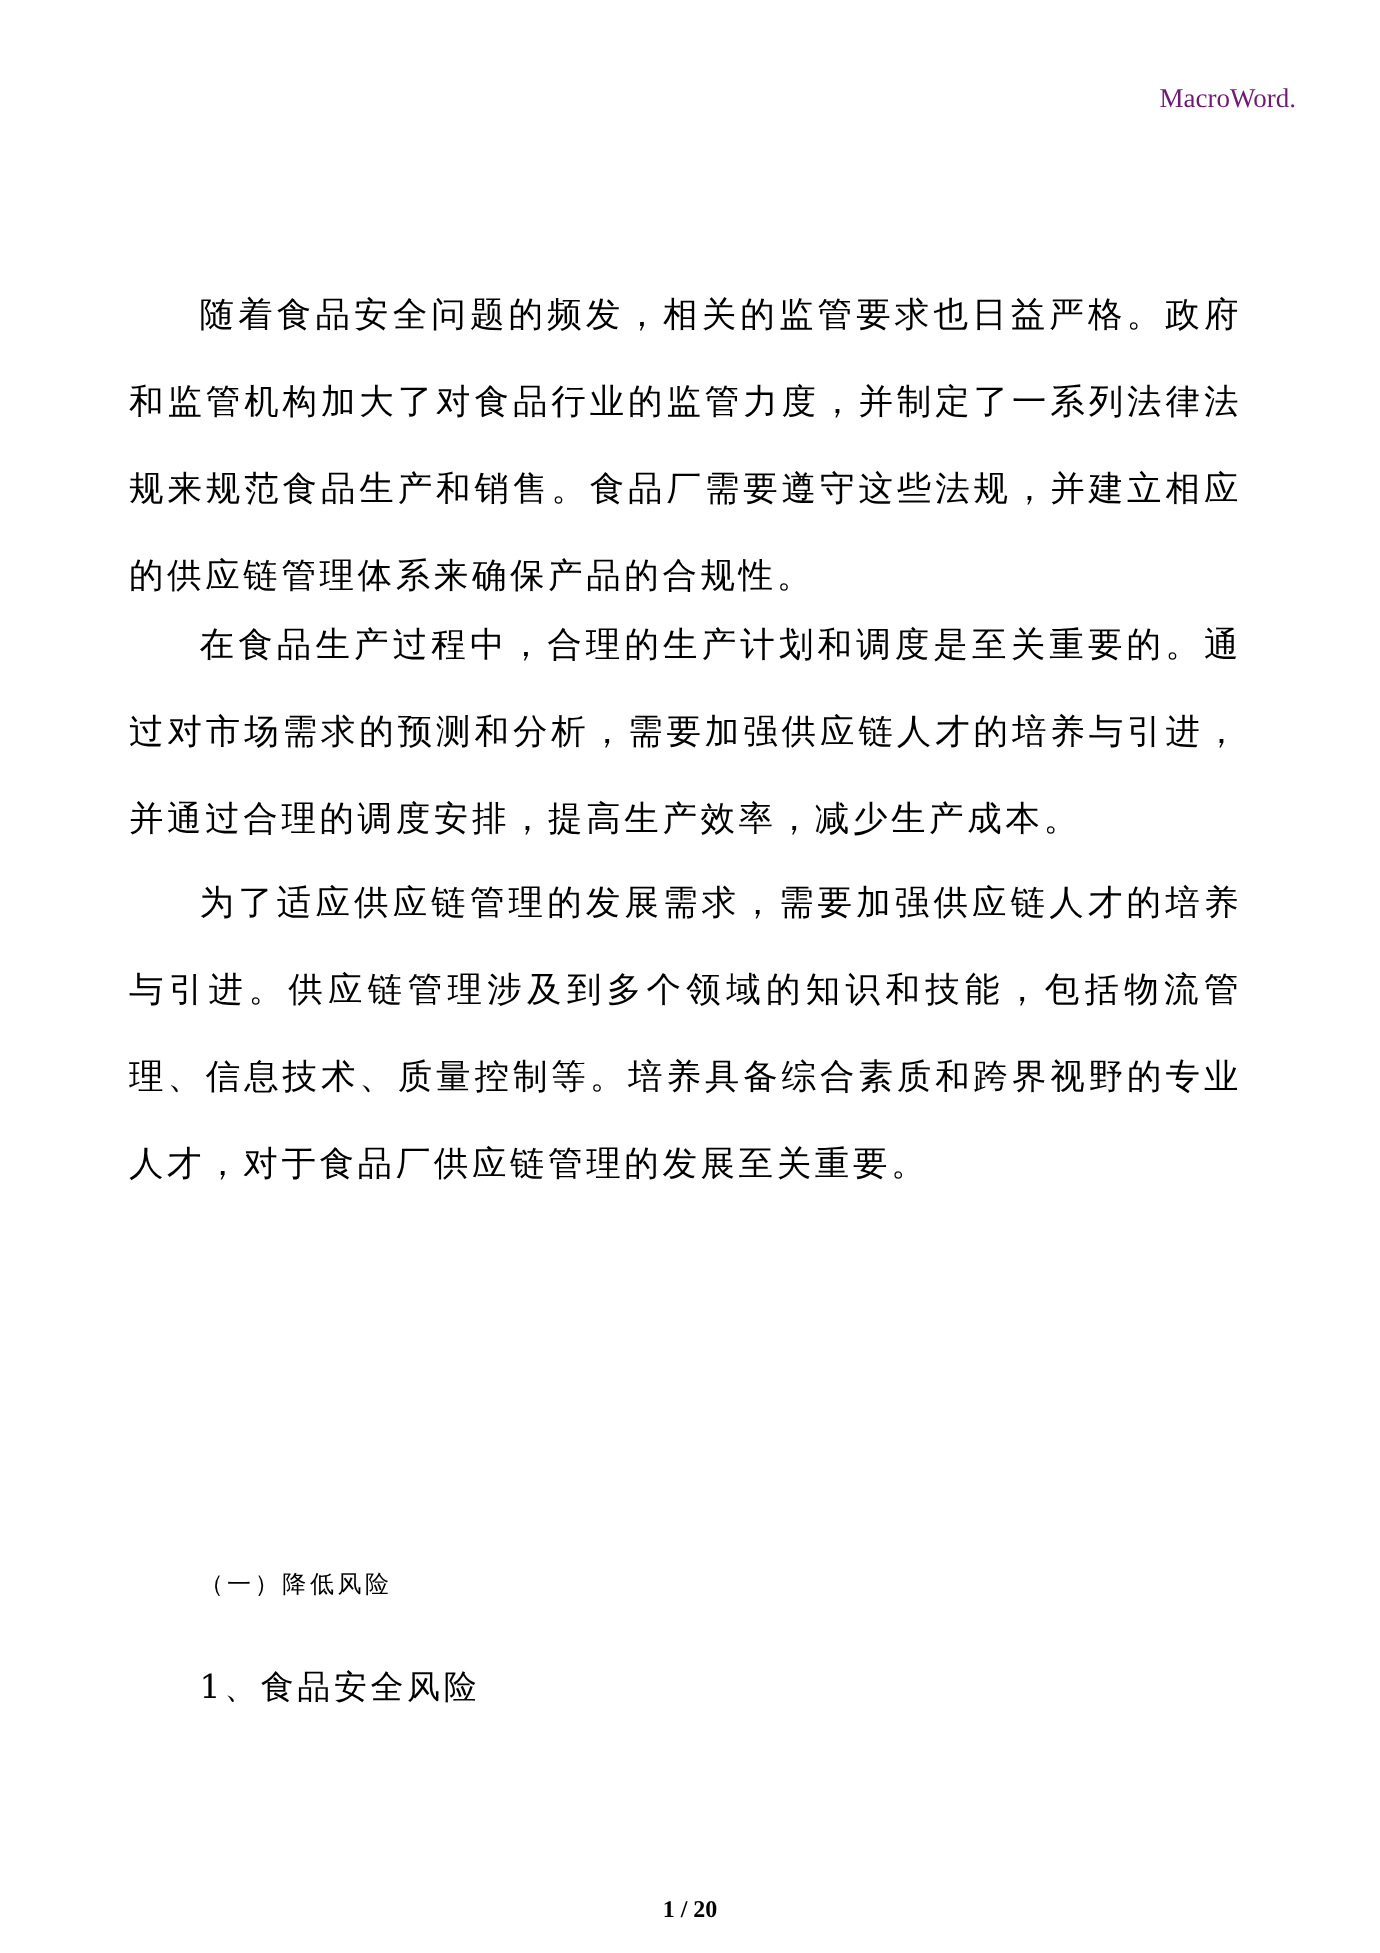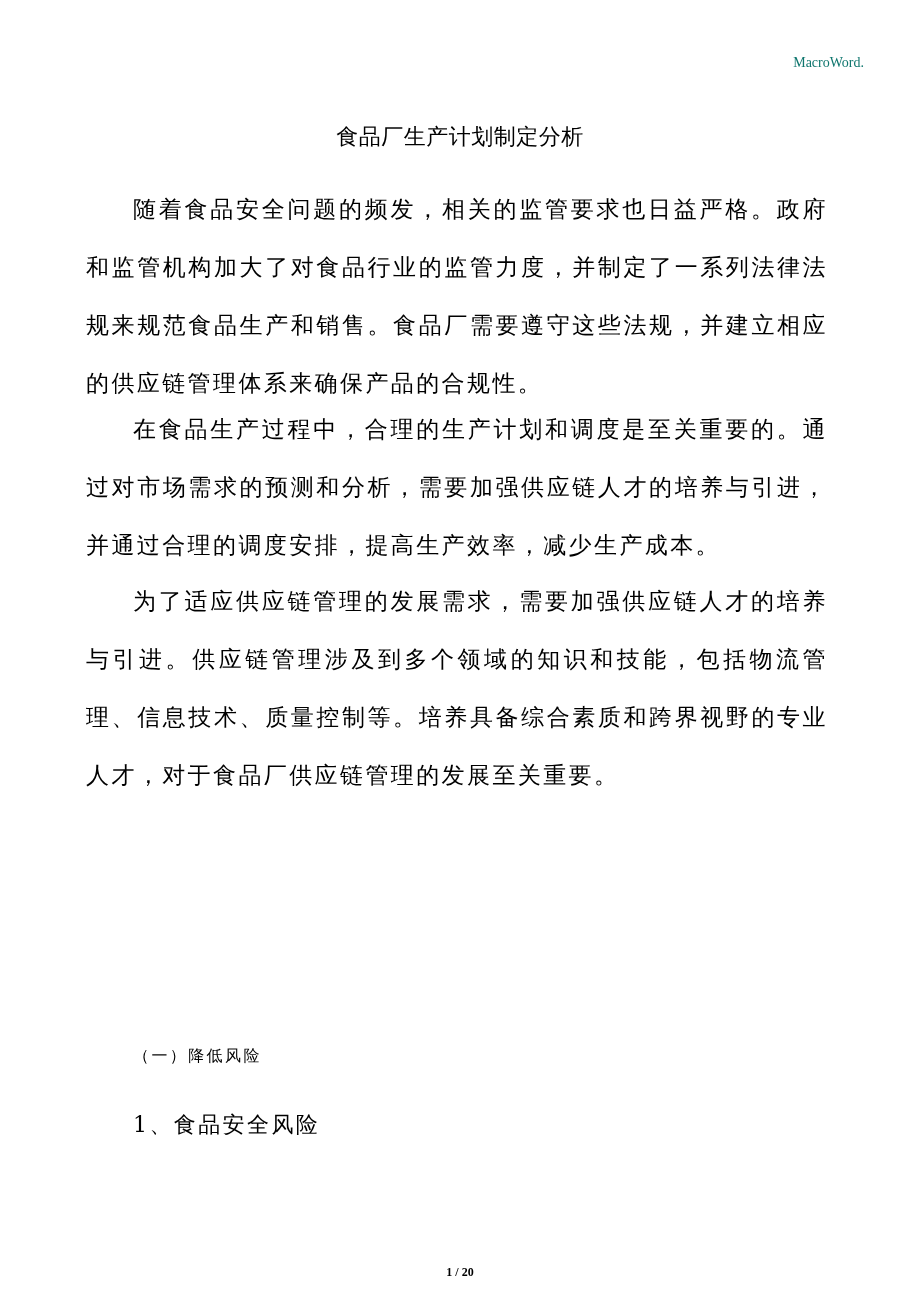--- a/index.html
+++ b/index.html
@@ -1,20 +1,20 @@
 <!DOCTYPE html>
 <html><head>
   <meta charset="utf-8">
   <style>
     html, body { margin: 0; padding: 0; background: #ffffff; }
     body { width: 920px; height: 1302px; position: relative; overflow: hidden; color: #000; }
     .page { position: absolute; left: 0; top: 0; width: 920px; height: 1302px; background: #fff; }
     .header-brand {
       position: absolute; right: 56px; top: 55px;
-      font-family: "Liberation Serif", serif; font-size: 14px; color: #0f766e;
+      font-family: "Liberation Serif", serif; font-size: 18px; color: #701a75;
     }
     .doc-title {
       position: absolute; left: 0; width: 920px; top: 122px; text-align: center;
       font-family: "DejaVu Sans", sans-serif; font-size: 22px; font-weight: normal; letter-spacing: 0.5px; margin: 0;
     }
     .para {
       position: absolute; left: 86px; width: 742px;
       font-family: Liberation Serif, serif; font-size: 23px; line-height: 58px;
       letter-spacing: 2.4px; text-align: justify; text-indent: 47px; margin: 0;
     }
@@ -29,30 +29,29 @@
     .h2 {
       position: absolute; left: 133px; top: 1046px; margin: 0;
       font-family: "DejaVu Serif", serif; font-size: 16px; letter-spacing: 2.4px; font-weight: normal;
     }
     .h3 {
       position: absolute; left: 133px; top: 1110px; margin: 0;
       font-family: "DejaVu Serif", serif; font-size: 22px; letter-spacing: 2.4px; font-weight: normal;
     }
     .page-number {
       position: absolute; left: 0; width: 920px; top: 1265px; text-align: center;
-      font-family: "Liberation Serif", serif; font-size: 12px; font-weight: bold;
+      font-family: "Liberation Serif", serif; font-size: 16px; font-weight: bold;
     }
   </style>
 </head>
 <body>
 
 <div class="page">
   <div class="header-brand">MacroWord.</div>
 
-  <h1 class="doc-title">食品厂生产计划制定分析</h1>
 
   <p class="para" id="p1">随着食品安全问题的频发，相关的监管要求也日益严格。政府和监管机构加大了对食品行业的监管力度，并制定了一系列法律法规来规范食品生产和销售。食品厂需要遵守这些法规，并建立相应的供应链管理体系来确保产品的合规性。</p>
   <p class="para" id="p2">在食品生产过程中，合理的生产计划和调度是至关重要的。通过对市场需求的预测和分析，需要加强供应链人才的培养与引进，并通过合理的调度安排，提高生产效率，减少生产成本。</p>
   <p class="para" id="p3">为了适应供应链管理的发展需求，需要加强供应链人才的培养与引进。供应链管理涉及到多个领域的知识和技能，包括物流管理、信息技术、质量控制等。培养具备综合素质和跨界视野的专业人才，对于食品厂供应链管理的发展至关重要。</p>
 
   <h3 class="h2">（一）降低风险</h3>
   <h4 class="h3">1、食品安全风险</h4>
 
   <div class="page-number">1 / 20</div>
 </div>

